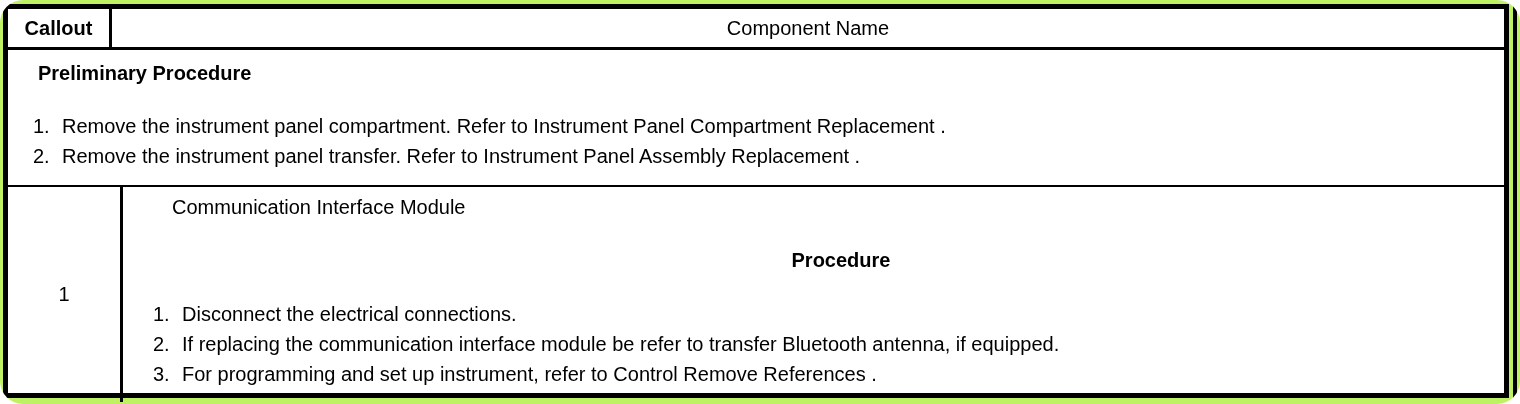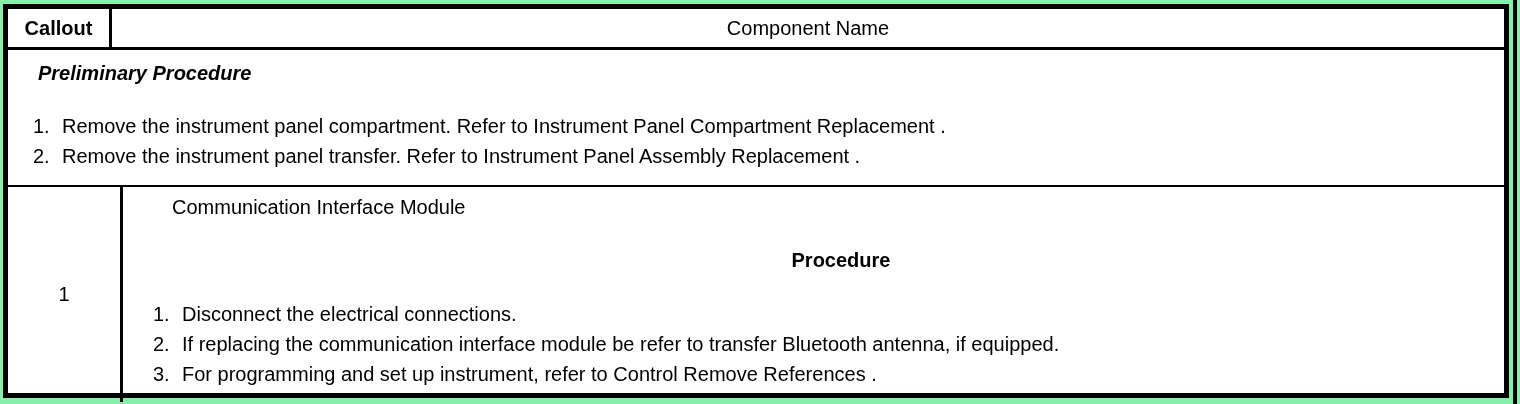--- a/index.html
+++ b/index.html
@@ -4,25 +4,26 @@
 <style>
   html, body {
     margin: 0;
     padding: 0;
     background: #ffffff;
   }
   .page {
     position: relative;
     width: 1520px;
     height: 404px;
-    background: #86efac;
+    background: #bef264;
     font-family: "Liberation Sans", "DejaVu Sans", sans-serif;
     font-size: 20px;
     color: #000000;
     overflow: hidden;
+    border-radius: 23px;
   }
   
   .edge-line {
     position: absolute;
     top: 0;
     right: 3px;
     width: 4px;
     height: 404px;
     background: #000000;
   }
@@ -59,21 +60,20 @@
   
   .prelim-row {
     height: 126px;
     border-bottom: 2px solid #000000;
     box-sizing: border-box;
   }
   .prelim-heading {
     font-weight: bold;
     margin: 11px 0 0 30px;
     line-height: 24px;
-    font-style: italic;
   }
   .prelim-steps {
     margin-top: 26px;
   }
   
   .step {
     display: flex;
     line-height: 30px;
     padding-left: 25px;
   }

